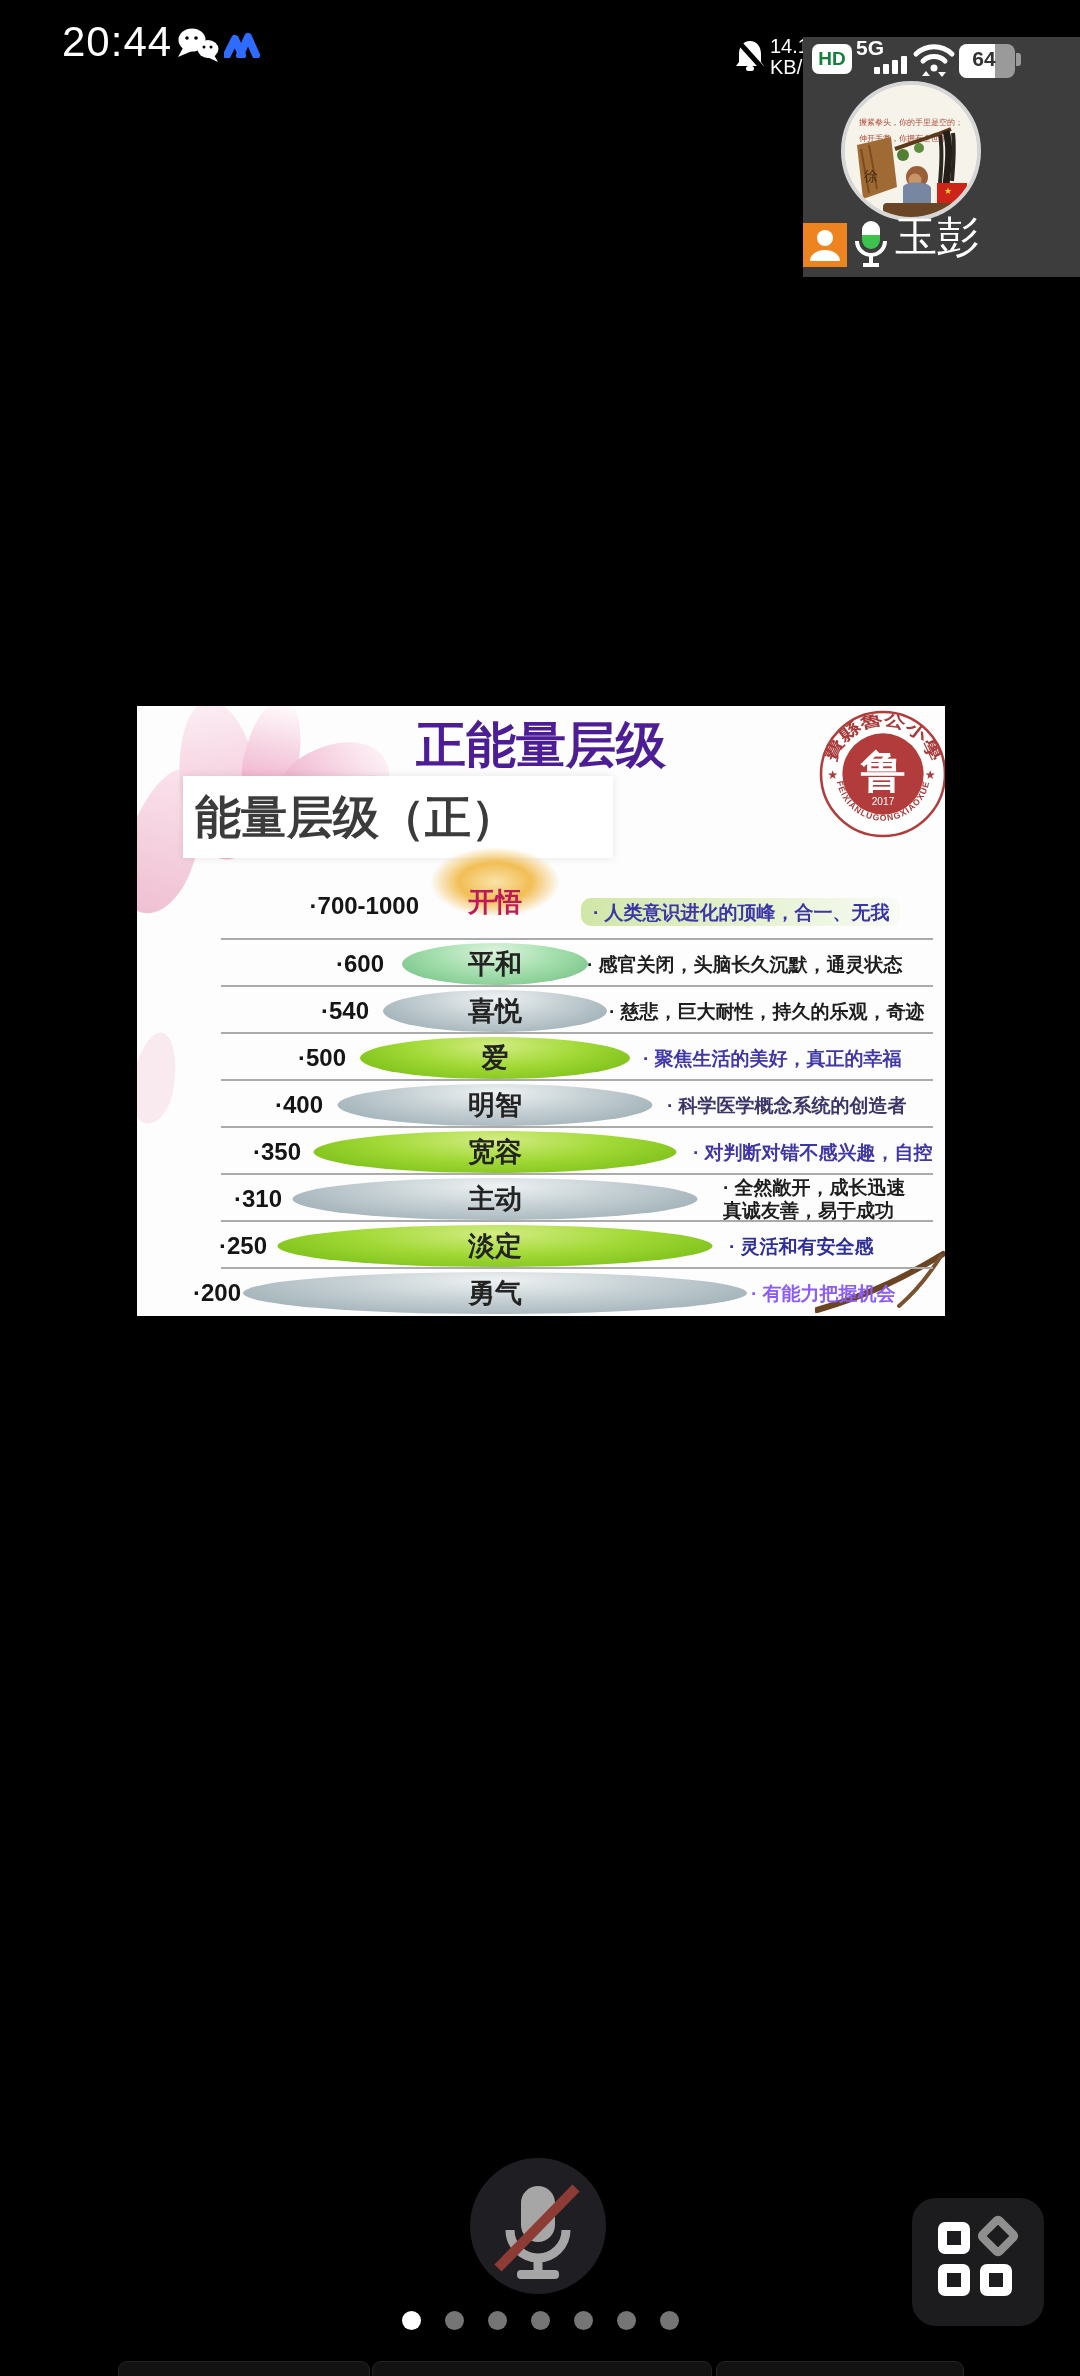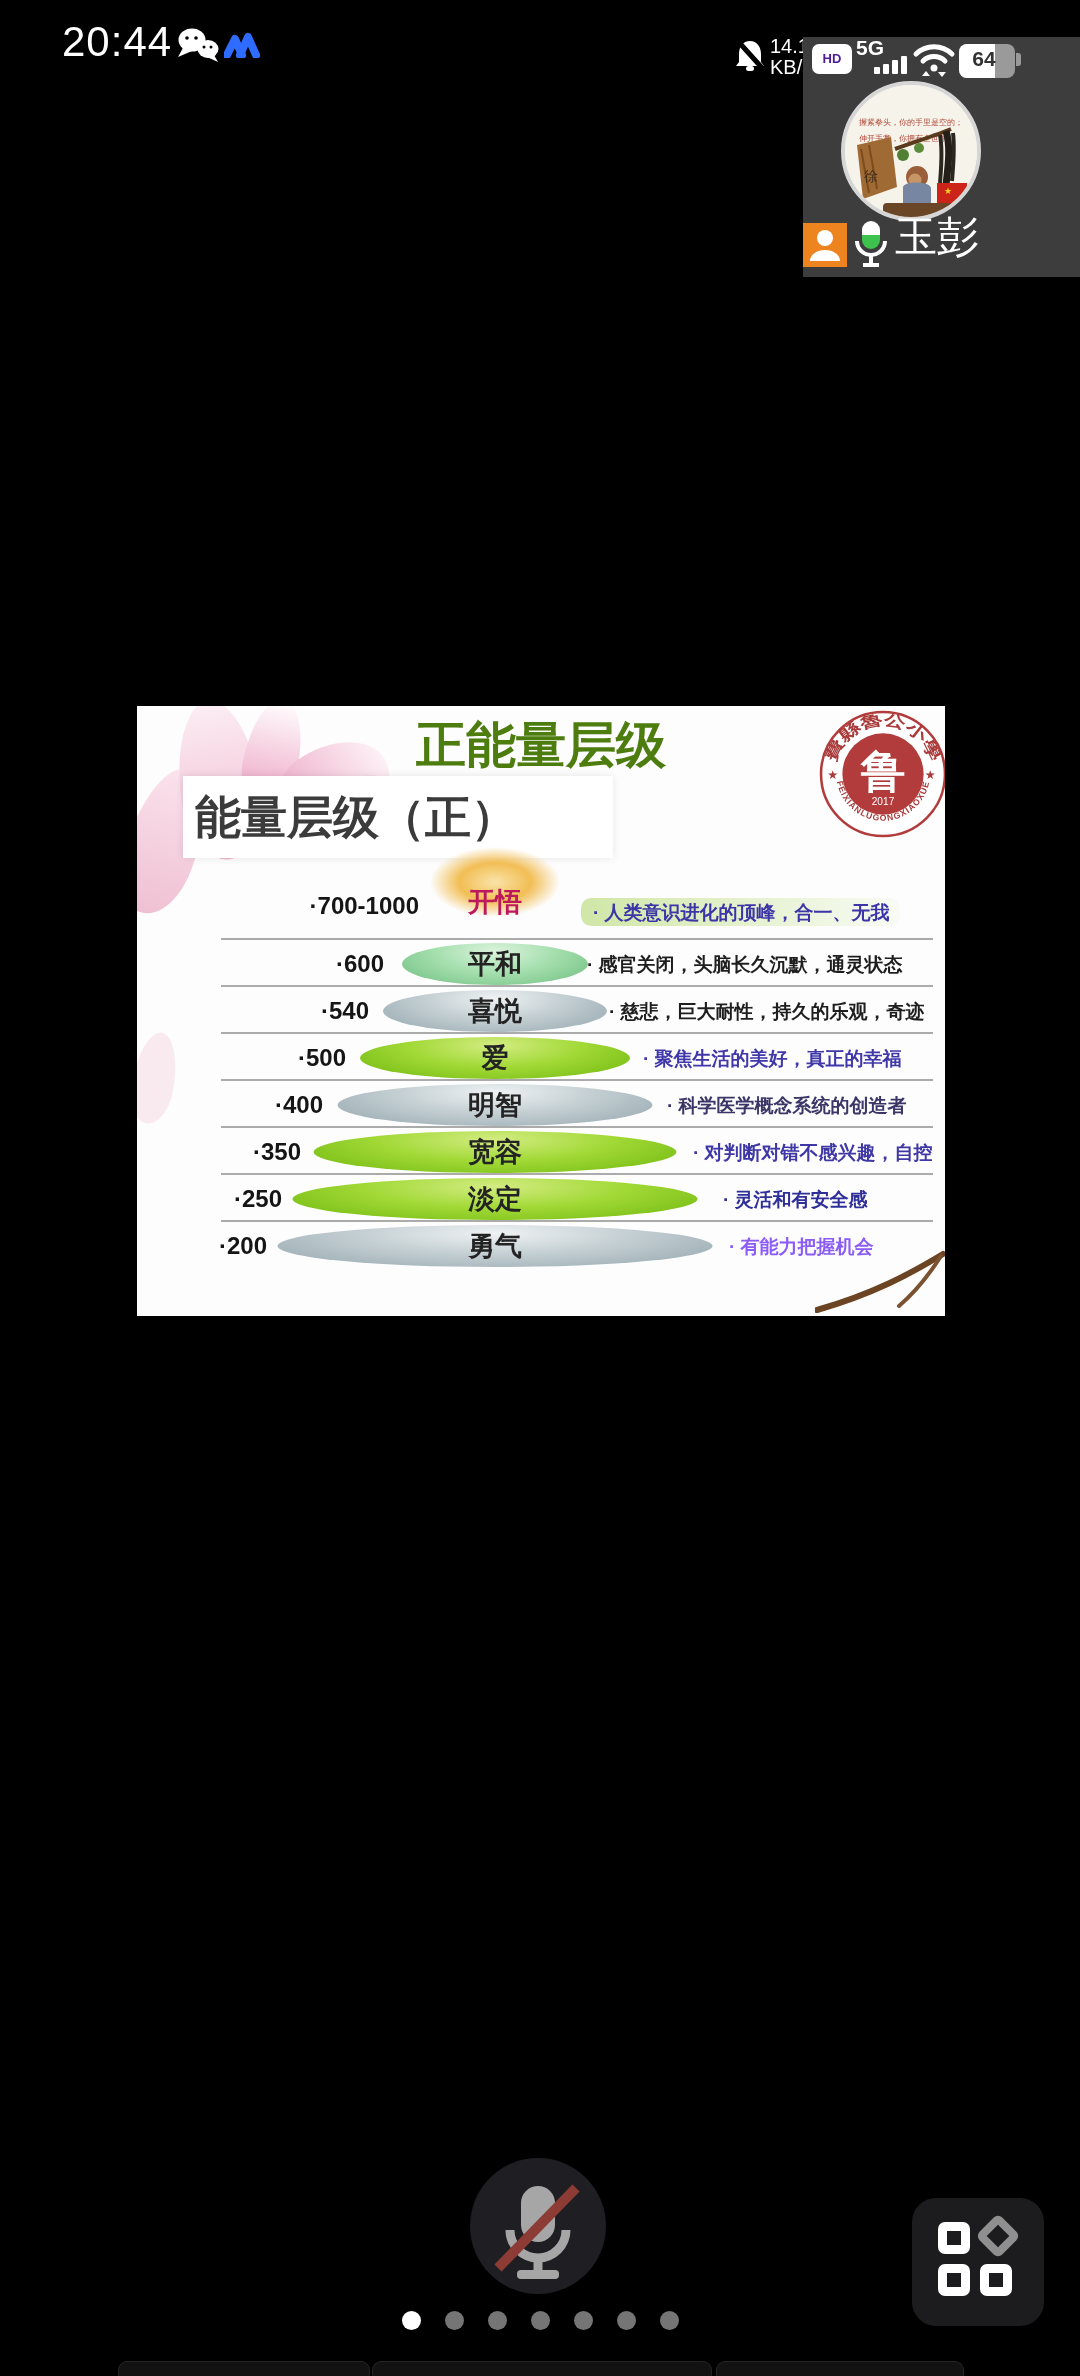--- a/index.html
+++ b/index.html
@@ -13,34 +13,34 @@
 
   
   .pip{position:absolute;left:803px;top:37px;width:277px;height:240px;background:#3d3d3d;}
   .avatar{position:absolute;left:38px;top:44px;width:132px;height:132px;border-radius:50%;
           border:4px solid #d6d6d6;overflow:hidden;background:#f6f3ea;}
   .pip-badge{position:absolute;left:0;bottom:10px;width:44px;height:44px;background:#ee8420;}
   .pip-mic{position:absolute;left:50px;bottom:8px;}
   .pip-name{position:absolute;left:92px;bottom:12px;color:#fff;font-size:42px;}
 
   .hd-badge{left:812px;top:44px;width:40px;height:30px;background:#fff;border-radius:7px;
-            color:#4c1d95;font-size:13px;font-weight:bold;text-align:center;line-height:30px;}
+            color:#15803d;font-size:19px;font-weight:bold;text-align:center;line-height:30px;}
   .net-type{left:856px;top:36px;color:#fff;font-size:21px;font-weight:bold;}
   .sig-bars{left:874px;top:56px;display:flex;align-items:flex-end;gap:3px;}
   .sig-bars i{display:block;width:6px;background:#fff;border-radius:1px;}
   .battery{left:959px;top:44px;width:56px;height:34px;border-radius:8px;background:#9a9a9a;overflow:hidden;}
   .battery .fill{position:absolute;left:0;top:0;bottom:0;width:64%;background:#fff;}
   .battery .pct{position:absolute;left:0;right:6px;top:0;bottom:0;text-align:center;line-height:30px;
                 color:#333;font-size:21px;font-weight:bold;}
   .battery-nub{left:1016px;top:53px;width:5px;height:13px;background:#9a9a9a;border-radius:0 3px 3px 0;}
 
   
   .slide{position:absolute;left:137px;top:706px;width:808px;height:610px;background:#fdfdfd;overflow:hidden;}
   .petal{position:absolute;border-radius:50% 50% 50% 50% / 60% 60% 40% 40%;}
-  .slide-title{position:absolute;left:0;right:0;top:6px;text-align:center;color:#4d7c0f;
+  .slide-title{position:absolute;left:0;right:0;top:6px;text-align:center;color:#4c1d95;
                font-size:50px;font-weight:bold;font-family:"DejaVu Serif",serif;z-index:3;}
   .subtitle-panel{position:absolute;left:46px;top:70px;width:430px;height:82px;background:#fff;
                   box-shadow:0 0 8px rgba(0,0,0,.10);z-index:2;}
   .subtitle{margin:0;padding-left:12px;line-height:82px;font-size:46px;font-weight:bold;color:#3b3b3b;}
   .seal{position:absolute;right:-2px;top:4px;z-index:3;}
   .branch-svg{position:absolute;right:0;bottom:0;z-index:1;}
 
   .pyramid{position:absolute;left:0;top:144px;width:808px;z-index:2;}
   .level-row{position:relative;height:47px;}
   .level-row:nth-child(1){height:90px;}
@@ -266,20 +266,27 @@
         <span class="lvl-label">明智</span>
         <span class="lvl-note" style="color: rgb(60, 54, 104);">· 科学医学概念系统的创造者</span>
       </div>
       <div class="level-row">
         <span class="lvl-value">·350</span>
         <div class="tier green"></div>
         <span class="lvl-label">宽容</span>
         <span class="lvl-note" style="color: rgb(63, 55, 165);">· 对判断对错不感兴趣，自控</span>
       </div>
       <div class="level-row">
+        <span class="lvl-value">·310</span>
+        <div class="tier silver"></div>
+        <span class="lvl-label">主动</span>
+        <span class="lvl-note" style="color: rgb(30, 30, 30);">· 全然敞开，成长迅速
+真诚友善，易于成功</span>
+      </div>
+      <div class="level-row">
         <span class="lvl-value">·250</span>
         <div class="tier green"></div>
         <span class="lvl-label">淡定</span>
         <span class="lvl-note" style="color: rgb(47, 47, 154);">· 灵活和有安全感</span>
       </div>
       <div class="level-row">
         <span class="lvl-value">·200</span>
         <div class="tier silver"></div>
         <span class="lvl-label">勇气</span>
         <span class="lvl-note" style="color: #8b5cf6;">· 有能力把握机会</span>

